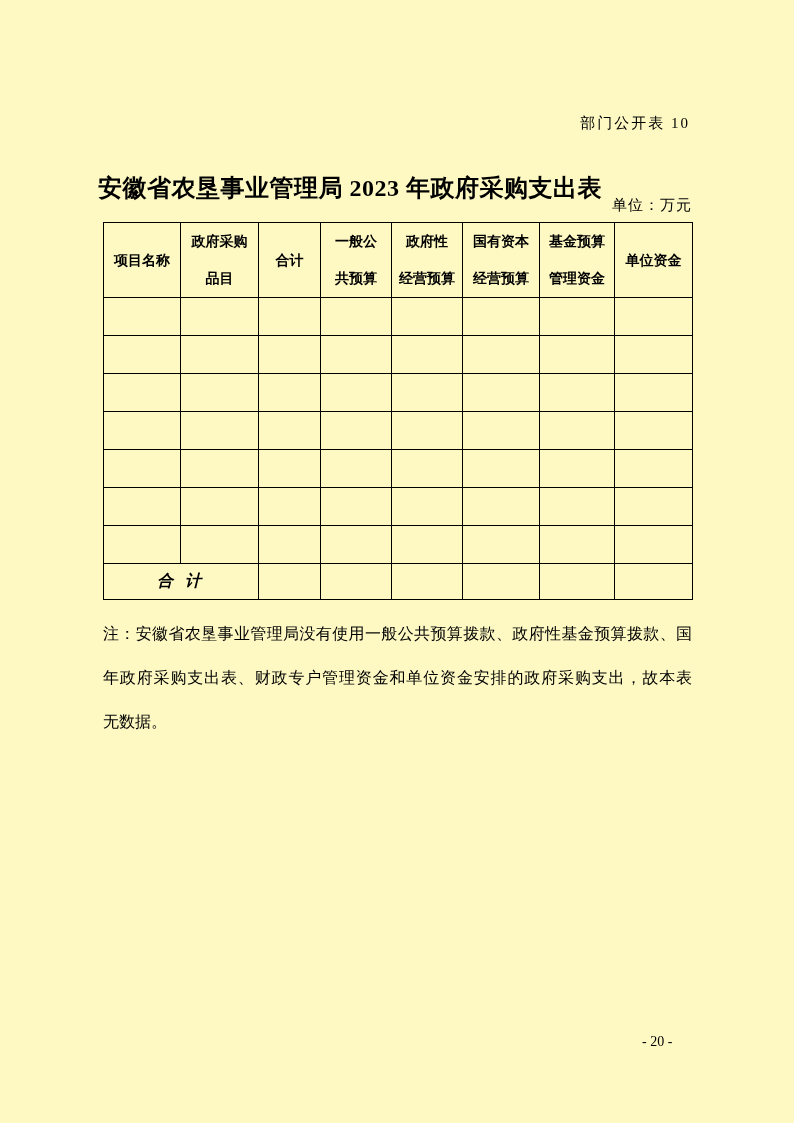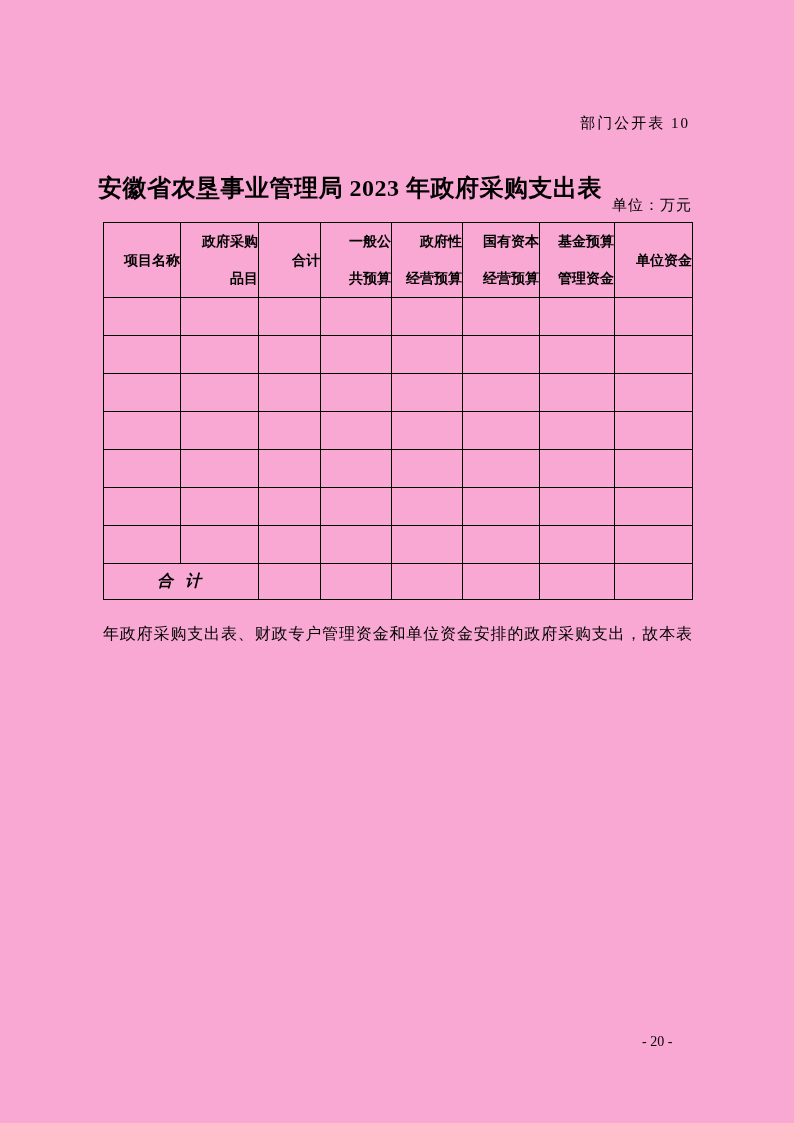--- a/index.html
+++ b/index.html
@@ -4,21 +4,21 @@
 <style>
   html, body {
     margin: 0;
     padding: 0;
     background: #ffffff;
   }
   .page {
     position: relative;
     width: 794px;
     height: 1123px;
-    background: #f9a8d4;
+    background: #fef9c3;
     color: #000000;
     font-family: "Liberation Serif", "DejaVu Serif", serif;
     overflow: hidden;
   }
   .doc-label {
     position: absolute;
     top: 114px;
     right: 104px;
     font-size: 15px;
     letter-spacing: 2px;
@@ -67,21 +67,20 @@
   .proc-table col.c7 { width: 75px; }
   .proc-table col.c8 { width: 78px; }
   .header-row { height: 75px; }
   .header-row th {
     font-size: 14px;
     font-weight: bold;
   }
   .th-line {
     line-height: 37px;
     height: auto;
-    text-align: right;
   }
   .th-line:empty { display: none; }
   .data-row { height: 38px; }
   .total-row { height: 36px; font-style: italic; }
   .total-label {
     font-size: 16px;
     font-weight: bold;
     letter-spacing: 4px;
   }
   .note {
@@ -245,18 +244,20 @@
         <td></td>
         <td></td>
         <td></td>
         <td></td>
         <td></td>
       </tr>
     </tbody>
   </table>
 
   <div class="note">
+    <div class="note-line">注：安徽省农垦事业管理局没有使用一般公共预算拨款、政府性基金预算拨款、国</div>
     <div class="note-line">年政府采购支出表、财政专户管理资金和单位资金安排的政府采购支出，故本表</div>
+    <div class="note-line note-last">无数据。</div>
   </div>
 
   <div class="page-number">- 20 -</div>
 
 </div>
 
 </body></html>

